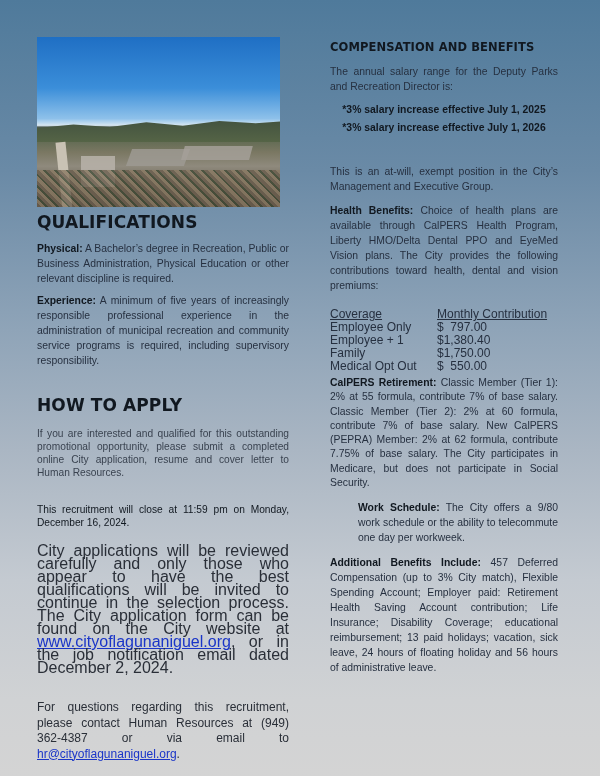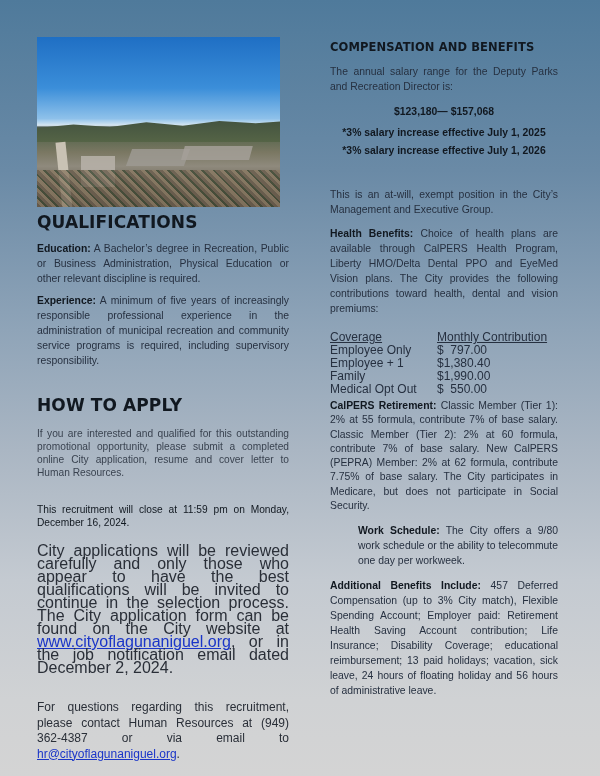--- a/index.html
+++ b/index.html
@@ -100,34 +100,33 @@
     <div class="hero" title="Aerial view of Laguna Niguel with shopping centers, neighborhoods and hills under blue sky">
       <div class="ridge"></div>
       <div class="lot l1"></div>
       <div class="lot l2"></div>
       <div class="lot l3"></div>
       <div class="road"></div>
       <div class="houses"></div>
     </div>
 
     <h2 class="qual-title">QUALIFICATIONS</h2>
-    <p class="p edu"><b>Education:</b><span> A Bachelor’s degree in Recreation,  Public or Business Administration, Physical Education or other relevant discipline is required.</span></p>
+    <p class="p edu"><b>Physical:</b><span> A Bachelor’s degree in Recreation,  Public or Business Administration, Physical Education or other relevant discipline is required.</span></p>
     <p class="p exp"><b>Experience:</b><span> A minimum of five years of increasingly responsible professional experience in the administration of municipal recreation and community service programs is required, including supervisory responsibility.</span></p>
 
     <h2 class="apply-title">HOW TO APPLY</h2>
     <p class="p apply-p">If you are interested and qualified for this outstanding promotional opportunity, please submit a completed online City application, resume and cover letter to Human Resources.</p>
     <p class="p close-p">This recruitment will close at 11:59 pm on Monday, December 16, 2024.</p>
     <p class="p review-p"><span>City applications will be reviewed carefully and only those who appear to have the best qualifications will be invited to continue in the selection process.  The City application form can be found on the City website at </span><a class="link">www.cityoflagunaniguel.org</a><span>, or in the job notification email dated December 2, 2024.</span></p>
     <p class="p contact-p"><span>For questions regarding this recruitment, please contact Human Resources at (949) 362-4387 or via email  to </span><a class="link">hr@cityoflagunaniguel.org</a><span>.</span></p>
   </div>
 
   <div class="right">
     <h2 class="comp-title">COMPENSATION AND BENEFITS</h2>
     <p class="p salary-intro">The annual salary range for the Deputy Parks and Recreation Director is:</p>
-    <p class="salary-range">$123,180— $157,068</p>
     <p class="increase first">*3% salary increase effective July 1, 2025</p>
     <p class="increase">*3% salary increase effective July 1, 2026</p>
     <p class="p atwill">This is an at-will, exempt position in the City’s Management and Executive Group.</p>
 
     <p class="p health"><b>Health Benefits:</b><span> Choice of health plans are available through CalPERS Health Program, Liberty HMO/Delta Dental PPO and EyeMed Vision plans. The City provides the following contributions toward health, dental and vision premiums:</span></p>
 
     <table class="cov">
       <thead>
         <tr>
           <th class="c1">Coverage</th>
@@ -138,21 +137,21 @@
         <tr>
           <td class="c1">Employee Only</td>
           <td style="white-space:pre">$  797.00</td>
         </tr>
         <tr>
           <td class="c1">Employee + 1</td>
           <td style="white-space:pre">$1,380.40</td>
         </tr>
         <tr>
           <td class="c1">Family</td>
-          <td style="white-space:pre">$1,990.00</td>
+          <td style="white-space:pre">$1,750.00</td>
         </tr>
         <tr>
           <td class="c1">Medical Opt Out</td>
           <td style="white-space:pre">$  550.00</td>
         </tr>
       </tbody>
     </table>
 
     <p class="p calpers"><b>CalPERS Retirement:</b><span>  Classic Member (Tier 1): 2% at 55 formula, contribute 7% of base salary. Classic Member (Tier 2): 2% at 60 formula, contribute 7% of base salary. New CalPERS (PEPRA) Member: 2% at 62 formula, contribute 7.75% of base salary. The City participates in Medicare, but does not participate in Social Security.</span></p>
     <p class="p work"><b>Work Schedule:</b><span>  The City offers a 9/80 work schedule or the ability to telecommute one day per workweek.</span></p>

